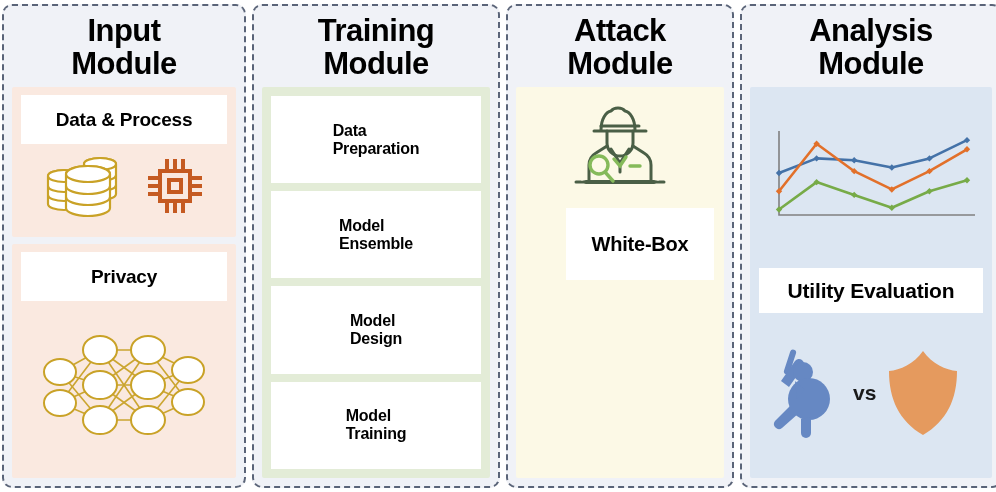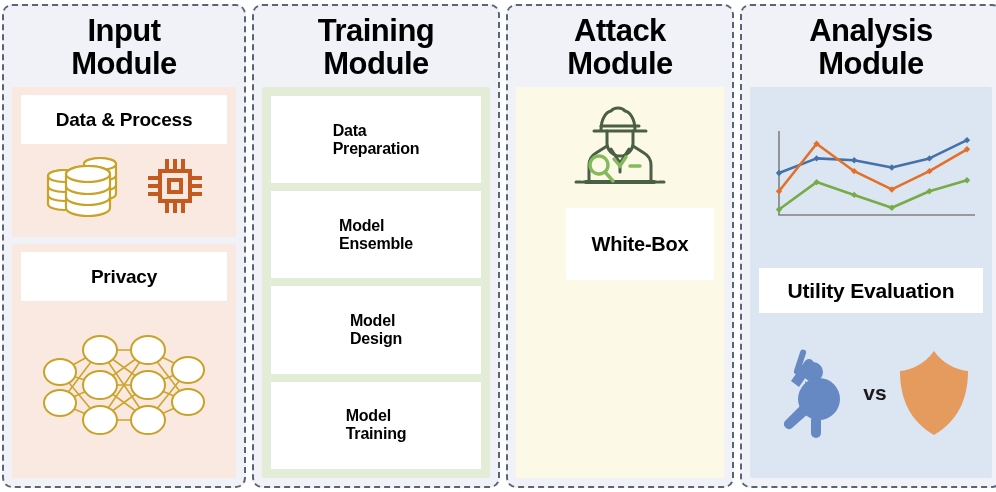--- a/index.html
+++ b/index.html
@@ -82,21 +82,21 @@
   
   .attack-sec { flex: 1 1 auto; padding: 6px 10px 14px 10px; }
   .spy-wrap { flex: 0 0 115px; display: flex; align-items: center; justify-content: center; }
   .attack-card { flex: 0 0 72px; font-size: 20px; margin-left: 40px; }
   .attack-spacer { flex: 1 1 auto; }
 
   
   .ana-sec { flex: 1 1 auto; padding: 8px 9px 10px 9px; gap: 6px; }
   .ana-card { height: 45px; font-size: 21px; }
   .chart-wrap { flex: 1 1 auto; display: flex; align-items: center; justify-content: center; padding: 2px 6px 4px 6px; min-height: 0; }
-  .vs-wrap { flex: 1 1 auto; display: flex; align-items: center; justify-content: center; gap: 8px; min-height: 0; }
+  .vs-wrap { flex: 1 1 auto; display: flex; align-items: center; justify-content: flex-start; gap: 8px; min-height: 0; }
   .vs-label { font-size: 21px; font-weight: bold; color: #1a1a1a; }
 
   svg { display: block; }
 </style>
 </head>
 <body>
 
 <div id="diagram">
 
   <div class="module m-input">

